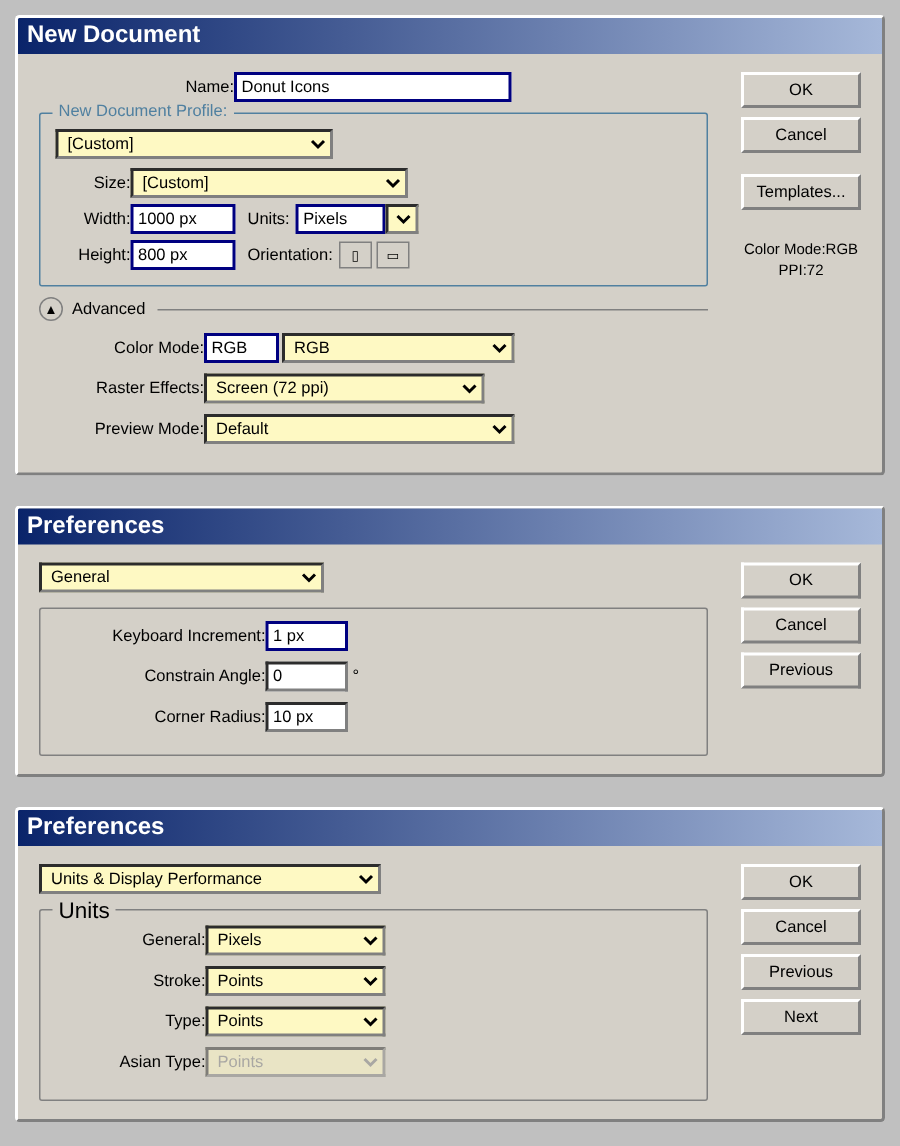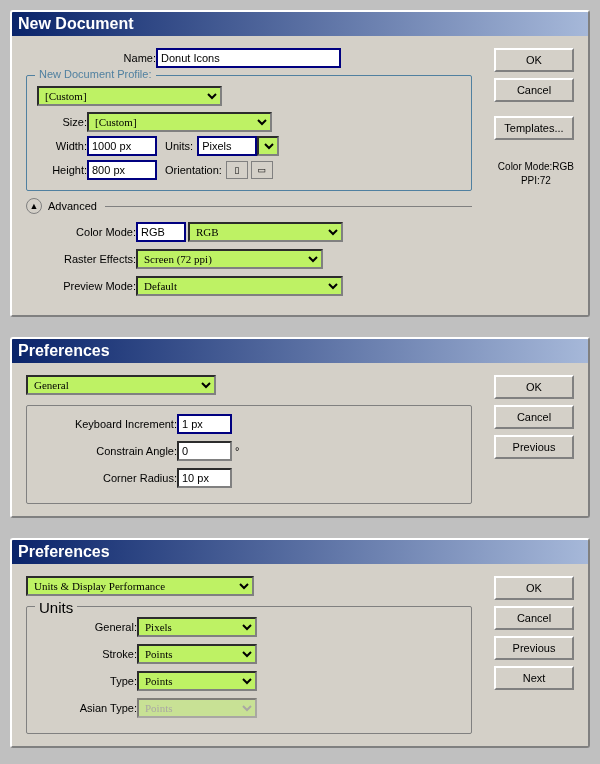--- a/index.html
+++ b/index.html
@@ -53,25 +53,25 @@
       font-size: 11px;
       padding: 1px 3px;
       font-family: Arial, sans-serif;
     }
 
     input[type="text"].highlighted {
       border: 2px solid #000080;
     }
 
     select {
-      background: #bef264;
+      background: #fef9c3;
       border: 2px inset #808080;
       height: 20px;
       font-size: 11px;
-      font-family: Liberation Serif, serif;
+      font-family: Liberation Sans, sans-serif;
       padding: 0 2px;
     }
 
     .win-button {
       background: #d4d0c8;
       border: 2px solid;
       border-top-color: #ffffff;
       border-left-color: #ffffff;
       border-right-color: #808080;
       border-bottom-color: #808080;
@@ -80,21 +80,21 @@
       font-size: 11px;
       font-family: Arial, sans-serif;
       cursor: pointer;
       text-align: center;
       margin-bottom: 6px;
     }
 
     .buttons-col {
       display: flex;
       flex-direction: column;
-      align-items: flex-end;
+      align-items: center;
       margin-left: 12px;
     }
 
     .main-area {
       flex: 1;
     }
 
     .advanced-row {
       display: flex;
       align-items: center;

